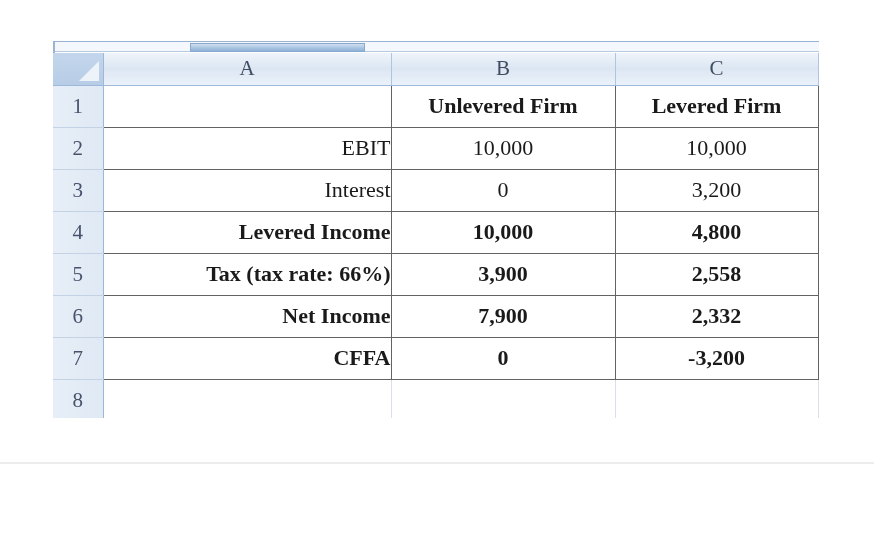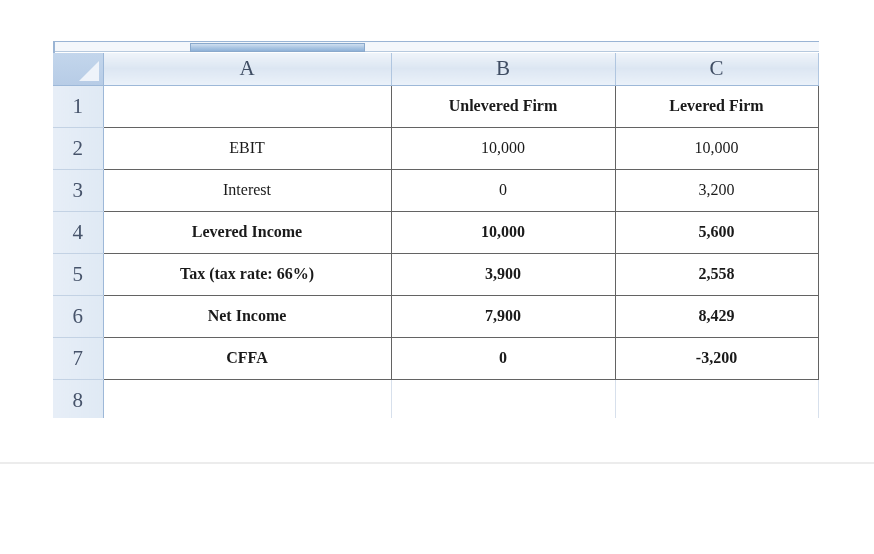--- a/index.html
+++ b/index.html
@@ -144,25 +144,25 @@
     font-family: "Liberation Serif", serif;
     font-size: 21px;
     color: #46536a;
   }
 
   
   .cell {
     background: #ffffff;
     border: 1px solid #636363;
     font-family: "Liberation Serif", serif;
-    font-size: 16px;
+    font-size: 22px;
     color: #1a1a1a;
     line-height: 1.1;
   }
-  .cell.label  { text-align: center;   padding-left: 6px; }
+  .cell.label  { text-align: right;   padding-left: 6px; }
   .cell.value  { text-align: center; }
   .cell.bold   { font-weight: bold; }
   .cell.blank  { border: 1px solid #636363; }
 
   .col-a { width: 288px; }
   .col-b { width: 224px; }
   .col-c { width: 203px; }
   .row-norm  { height: 42px; }
 
   
@@ -222,33 +222,33 @@
           <tr class="row-norm">
             <td class="row-head">3</td>
             <td class="cell label">Interest</td>
             <td class="cell value">0</td>
             <td class="cell value">3,200</td>
           </tr>
           <tr class="row-norm">
             <td class="row-head">4</td>
             <td class="cell label bold">Levered Income</td>
             <td class="cell value bold">10,000</td>
-            <td class="cell value bold">5,600</td>
+            <td class="cell value bold">4,800</td>
           </tr>
           <tr class="row-norm">
             <td class="row-head">5</td>
             <td class="cell label bold">Tax (tax rate: 66%)</td>
             <td class="cell value bold">3,900</td>
             <td class="cell value bold">2,558</td>
           </tr>
           <tr class="row-norm">
             <td class="row-head">6</td>
             <td class="cell label bold">Net Income</td>
             <td class="cell value bold">7,900</td>
-            <td class="cell value bold">8,429</td>
+            <td class="cell value bold">2,332</td>
           </tr>
           <tr class="row-norm">
             <td class="row-head">7</td>
             <td class="cell label bold">CFFA</td>
             <td class="cell value bold">0</td>
             <td class="cell value bold">-3,200</td>
           </tr>
           <tr class="row-norm row-cut">
             <td class="row-head">8</td>
             <td class="cell label"></td>

